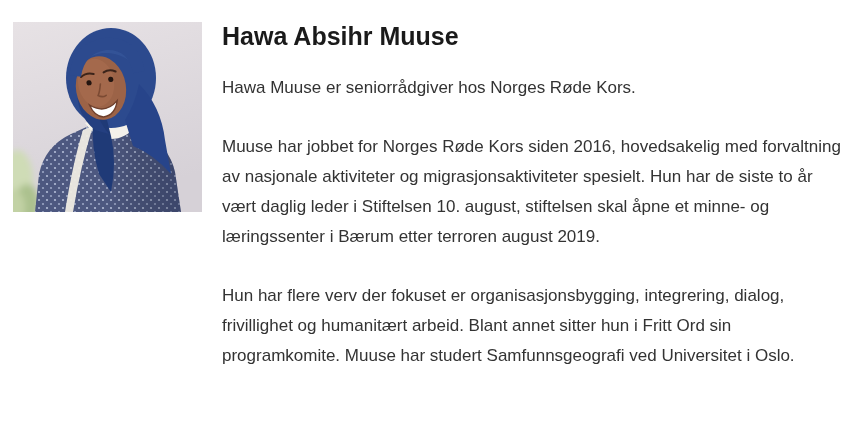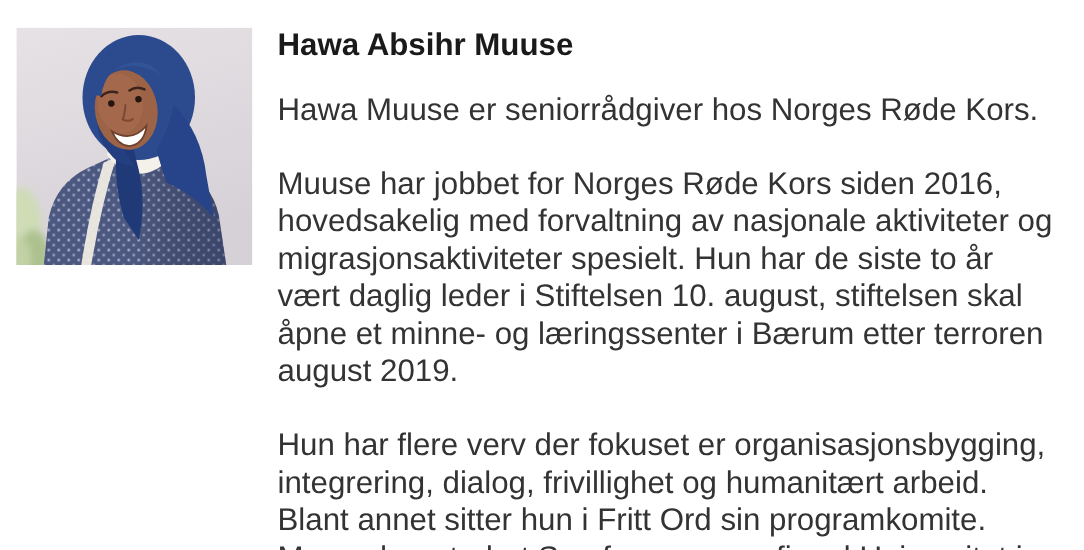--- a/index.html
+++ b/index.html
@@ -25,21 +25,21 @@
   }
   .photo-frame svg{display:block;}
   .bio-column{
     position:absolute;left:222px;top:20px;width:622px;
   }
   .profile-name{
     font-size:25px;font-weight:700;color:var(--heading-text);
     margin:0 0 21px 0;line-height:32px;letter-spacing:0;
   }
   .bio-paragraph{
-    font-size:25px;line-height:30px;color:var(--body-text);
+    font-size:17px;line-height:30px;color:var(--body-text);
     margin:0 0 29px 0;
   }
   .bio-paragraph:last-child{margin-bottom:16px;}
 </style>
 </head>
 <body>
 
 <div class="profile-section">
 
   <div class="photo-frame">

